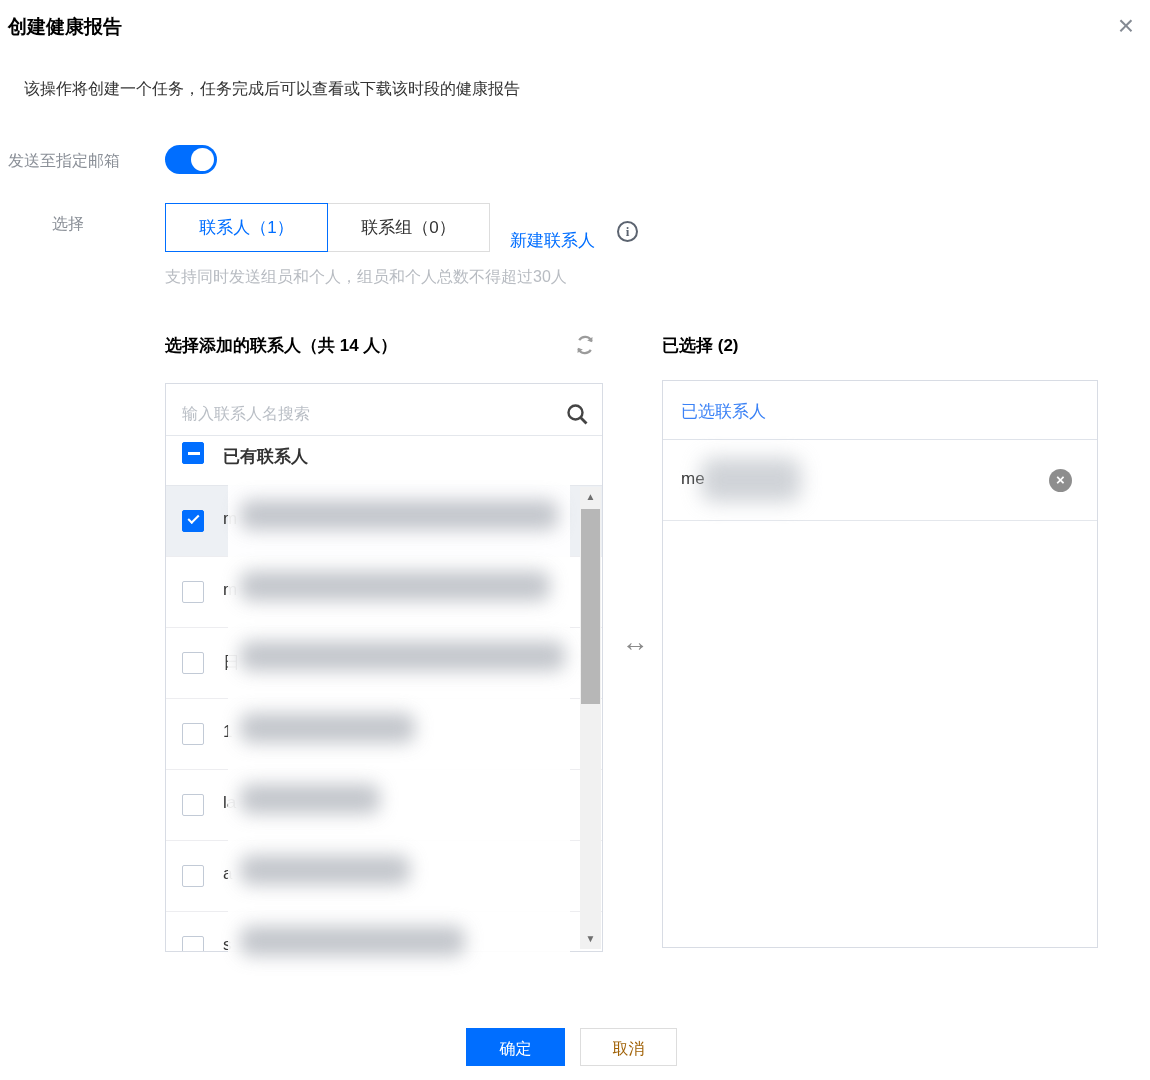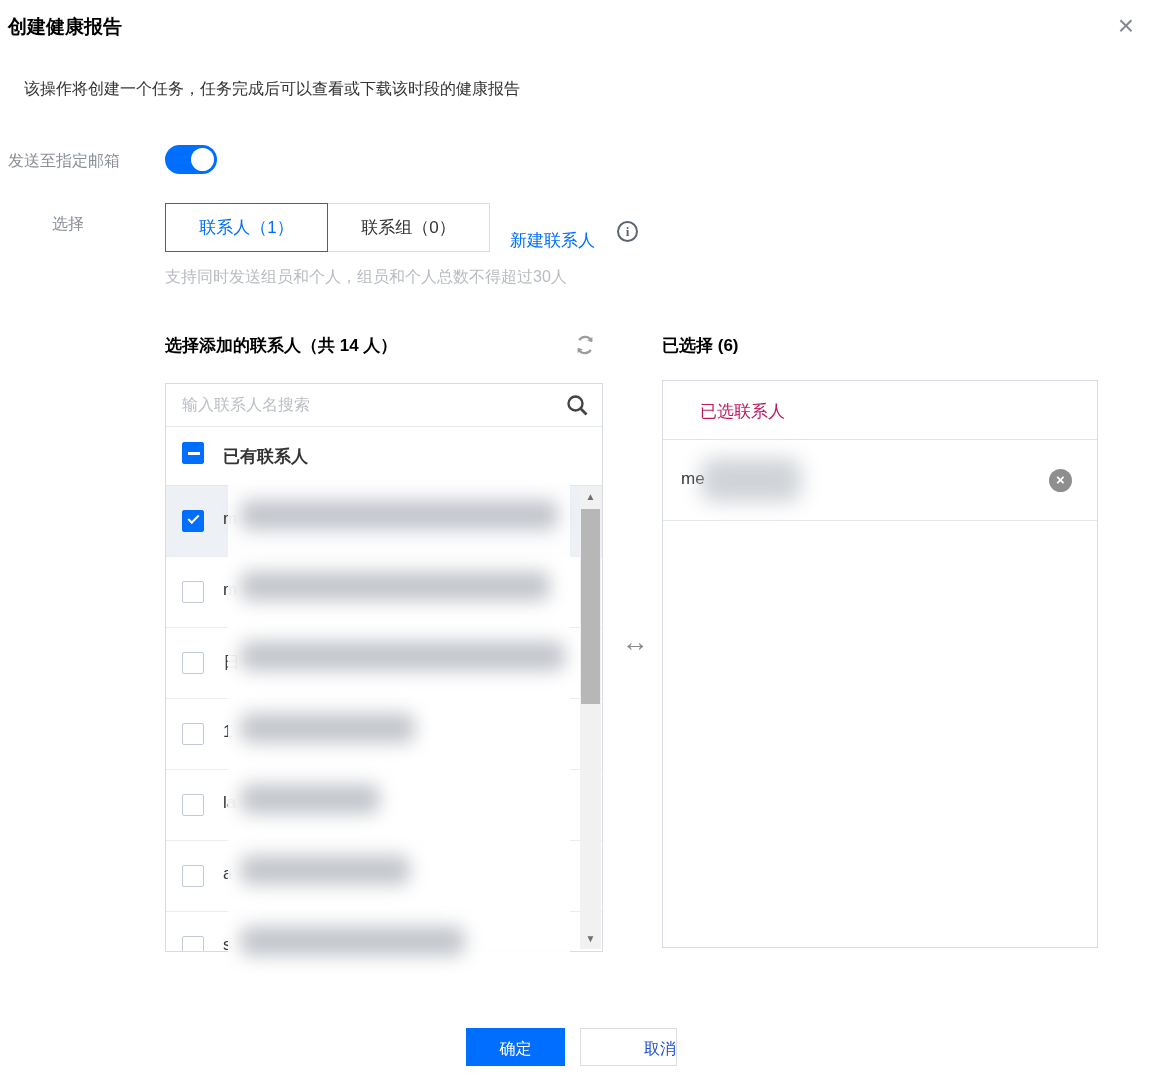--- a/index.html
+++ b/index.html
@@ -33,21 +33,21 @@
   .info-icon { left:617px; top:221px; width:21px; height:21px; border:2px solid #5c6470;
     border-radius:50%; color:#5c6470; font-size:13px; font-weight:bold; text-align:center;
     line-height:17px; font-family:"Liberation Serif","DejaVu Serif",serif; cursor:pointer; }
   .helper { left:165px; top:267px; font-size:16px; color:#b8bcc2; }
 
   
   .src-title { left:165px; top:334px; font-size:17px; font-weight:bold; color:#000; }
   .refresh-icon { left:574px; top:334px; width:22px; height:22px; cursor:pointer; }
   .src-box { left:165px; top:383px; width:438px; height:569px; border:1px solid #d8dce4; background:#fff; }
 
-  .search-row { position:absolute; left:0; top:0; width:100%; height:43px;
+  .search-row { position:absolute; left:0; top:9px; width:100%; height:43px;
     border-bottom:1px solid #e4e7ec; }
   .search-ph { position:absolute; left:16px; top:11px; font-size:16px; color:#b9bec5; }
   .search-icon { position:absolute; right:13px; top:9px; width:24px; height:24px; cursor:pointer; }
 
   .group-row { position:absolute; left:0; top:43px; width:100%; height:59px;
     border-bottom:1px solid #e4e7ec; }
   .group-label { position:absolute; left:57px; top:18px; font-size:17px; font-weight:bold; color:#333; }
 
   .cb { position:absolute; left:16px; width:22px; height:22px; border:1px solid #c2cad6;
     border-radius:2px; background:#fff; cursor:pointer; }
@@ -77,33 +77,33 @@
     filter:blur(9px); opacity:.8; }
 
   
   .swap { left:617px; top:624px; width:36px; height:36px; font-size:27px; line-height:36px;
     text-align:center; color:#8a8a8a; font-weight:bold; }
 
   
   .tgt-title { left:662px; top:334px; font-size:17px; font-weight:bold; color:#000; }
   .tgt-box { left:662px; top:380px; width:436px; height:568px; border:1px solid #d8dce4; background:#fff; }
   .tgt-head { position:absolute; left:0; top:0; width:100%; height:59px; border-bottom:1px solid #dfe3ea; }
-  .tgt-head span { position:absolute; left:18px; top:19px; font-size:17px; color:#be185d;margin-left:19px; }
+  .tgt-head span { position:absolute; left:18px; top:19px; font-size:17px; color:#3b82f6; }
   .tgt-item { position:absolute; left:0; top:59px; width:100%; height:81px; border-bottom:1px solid #e4e7ec; }
   .tgt-item .prefix { position:absolute; left:18px; top:29px; font-size:17px; color:#333; }
   .tgt-blob { position:absolute; left:38px; top:18px; width:100px; height:44px; border-radius:12px;
     background:#c4c8ce; filter:blur(10px); opacity:.8; }
   .remove-btn { position:absolute; right:25px; top:29px; width:23px; height:23px; border-radius:50%;
     background:#8e8e8e; color:#fff; font-size:15px; font-weight:bold; text-align:center;
     line-height:22px; cursor:pointer; }
 
   
   .btn { top:1028px; height:38px; font-size:16px; text-align:center; line-height:39px; cursor:pointer; }
   .btn-ok { left:466px; width:99px; background:#006eff; color:#fff; line-height:41px; }
-  .btn-cancel { left:580px; width:97px; background:#fff; border:1px solid #ddd; color:#1d4ed8;text-align:right; }
+  .btn-cancel { left:580px; width:97px; background:#fff; border:1px solid #ddd; color:#a16207; }
 
   svg { display:block; }
 </style>
 </head>
 <body>
 
 <div id="stage">
 
   <div class="abs dlg-title">创建健康报告</div>
   <div class="abs dlg-close">×</div>
@@ -196,21 +196,21 @@
     <div class="blob" style="top:93px;  width:310px;"></div>
     <div class="blob" style="top:163px; width:325px;"></div>
     <div class="blob" style="top:235px; width:175px;"></div>
     <div class="blob" style="top:306px; width:140px;"></div>
     <div class="blob" style="top:377px; width:170px;"></div>
     <div class="blob" style="top:448px; width:225px;"></div>
   </div>
 
   <div class="abs swap">↔</div>
 
-  <div class="abs tgt-title">已选择 (6)</div>
+  <div class="abs tgt-title">已选择 (2)</div>
   <div class="abs tgt-box">
     <div class="tgt-head">
       <span>已选联系人</span>
     </div>
     <div class="tgt-item">
       <span class="prefix">me</span>
       <span class="tgt-blob"></span>
       <span class="remove-btn">×</span>
     </div>
   </div>

